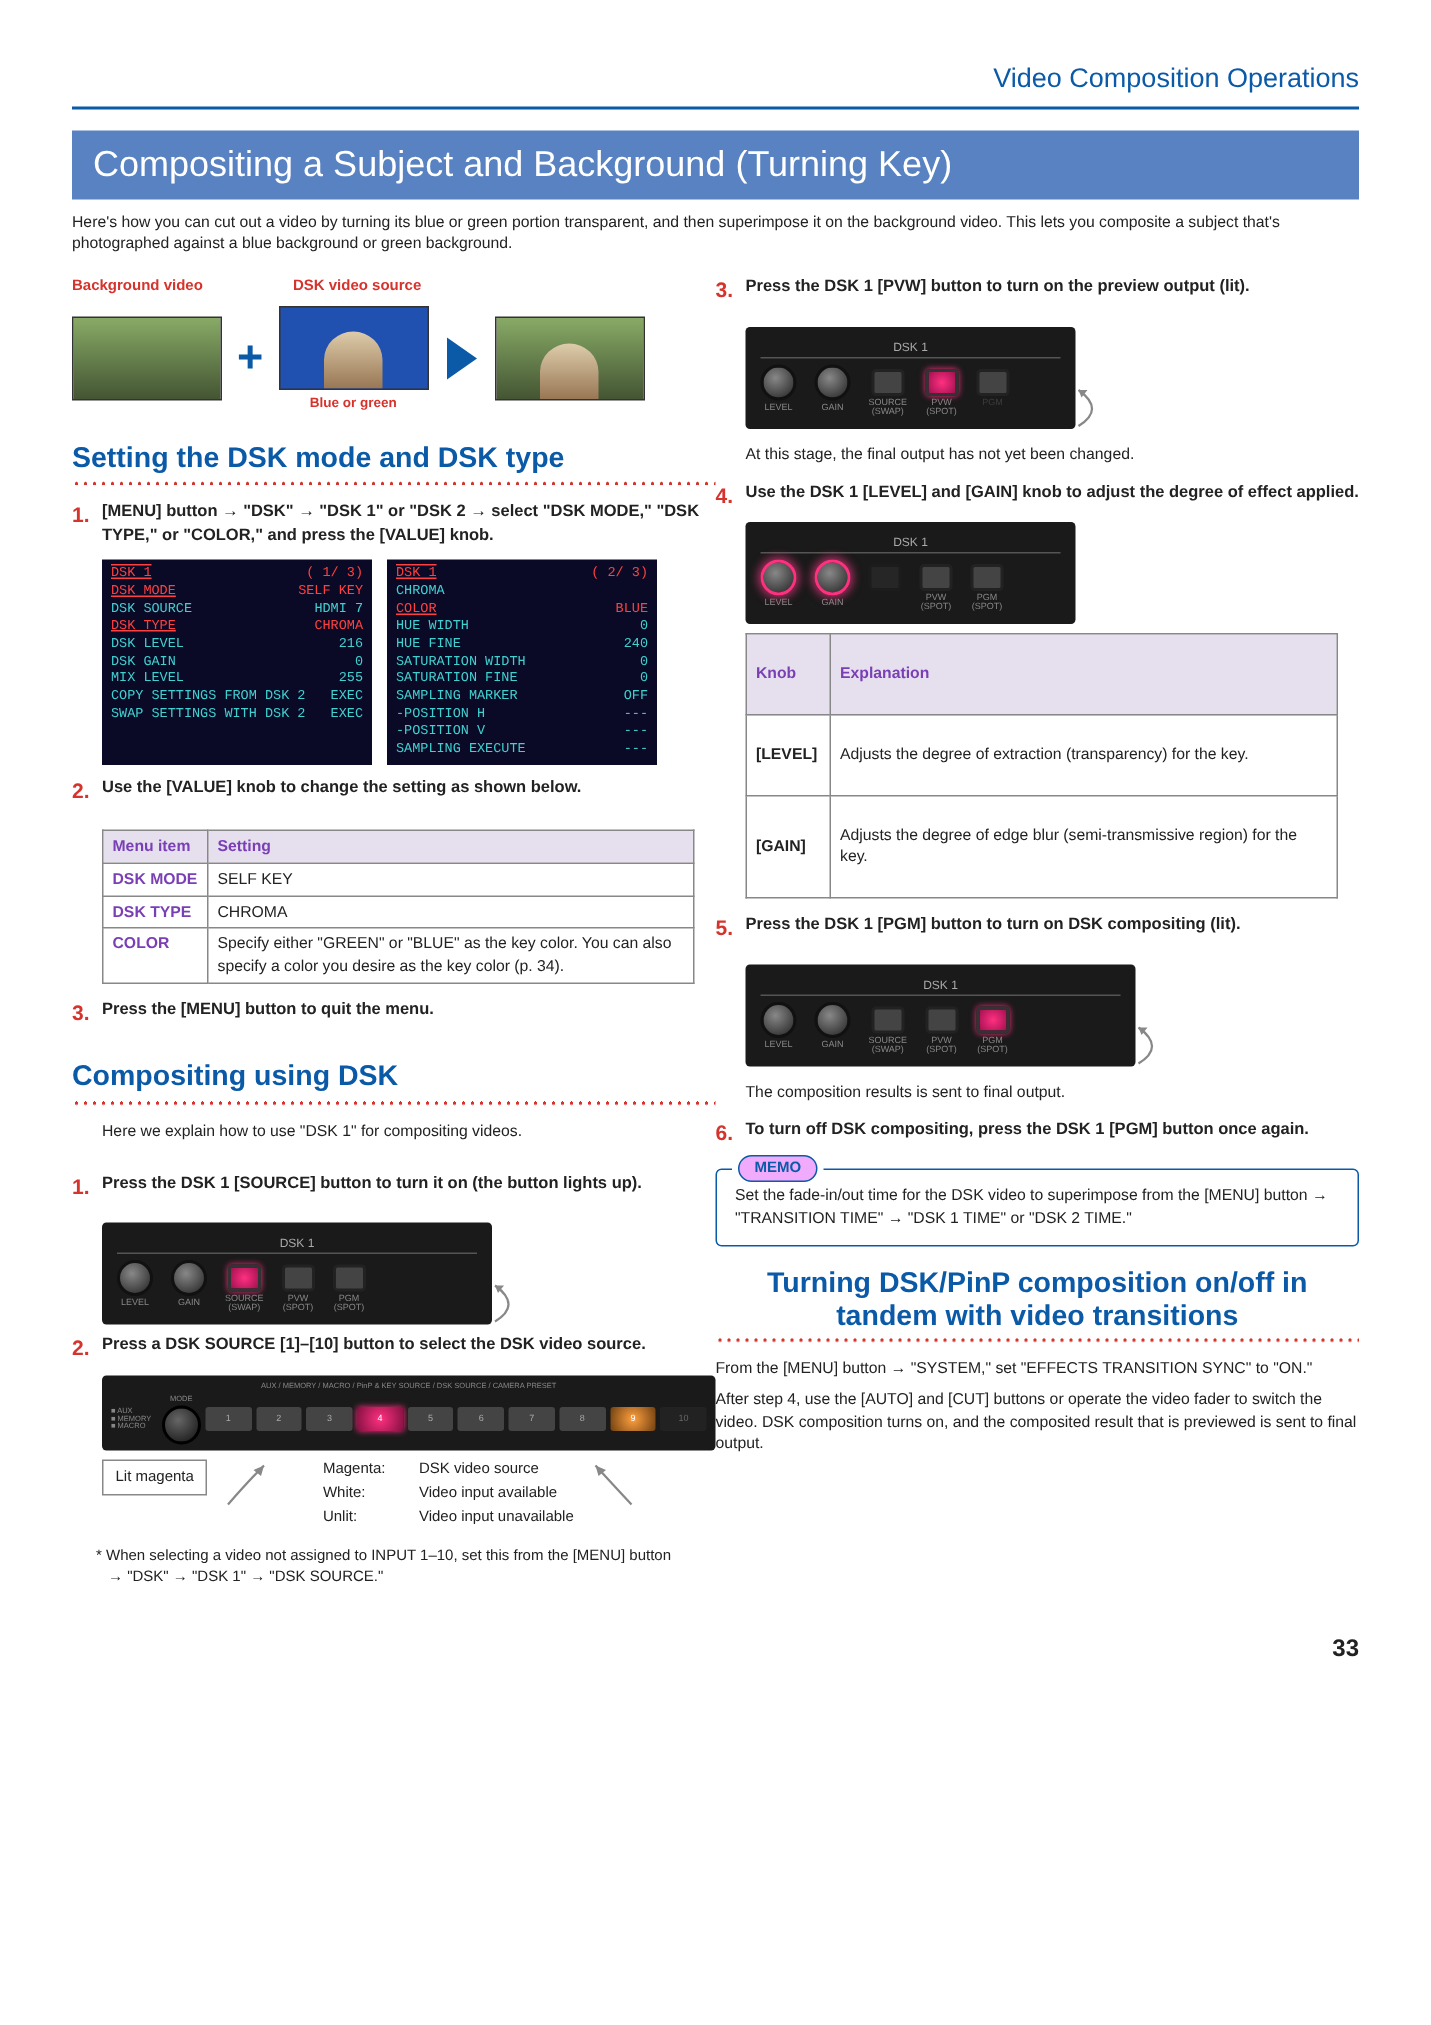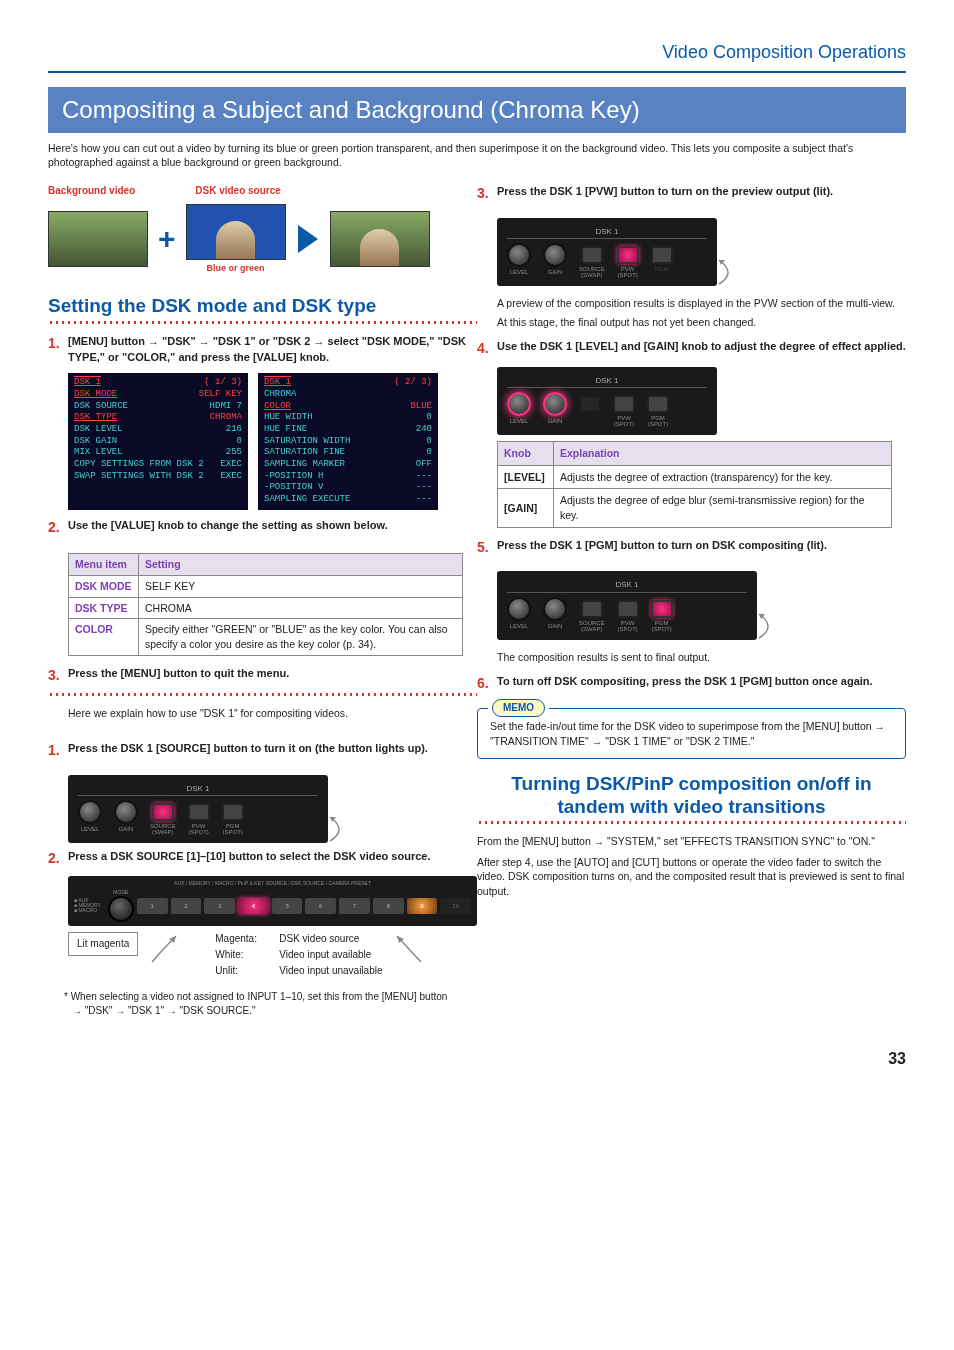--- a/index.html
+++ b/index.html
@@ -41,38 +41,38 @@
   .btn-sq.dim { background: #444; }
   .knob-label { color: #888; font-size: 6px; line-height: 1; }
   .legend { display: flex; gap: 12px; margin: 6px 20px 10px 20px; align-items: flex-start; }
   .legend-box {  font-size: 10px; margin-left: 23px; }
   .legend-item { display: flex; gap: 8px; margin-bottom: 2px; }
   .legend-label { width: 56px; }
   .footnote { font-size: 10px; margin: 4px 20px 0 16px; text-indent: -8px; padding-left: 8px;}
   .explain { font-size: 10.5px; margin: 4px 0 2px 20px; }
   .memo-box { border: 1px solid #0b5aa8; border-radius: 4px; padding: 10px 12px 10px 12px; margin: 14px 0; position: relative; }
   .memo-tag { position: absolute; top: -1px; left: 10px; transform: translateY(-50%); background: #fff; padding: 0 4px; }
-  .memo-tag span { display: inline-block; border: 1px solid #0b5aa8; border-radius: 10px; padding: 1px 10px; color: #0b5aa8; font-size: 10px; font-weight: bold; background: #fef9c3;}
+  .memo-tag span { display: inline-block; border: 1px solid #0b5aa8; border-radius: 10px; padding: 1px 10px; color: #0b5aa8; font-size: 10px; font-weight: bold; background: #f0abfc;}
   .memo-body { font-size: 10.5px; }
   table.knob-explain { border-collapse: collapse; width: 92%; margin: 6px 0 10px 20px; font-size: 10.5px; }
-  table.knob-explain th, table.knob-explain td { border: 1px solid #888; padding: 4px 6px; text-align: left; vertical-align: middle; }
+  table.knob-explain th, table.knob-explain td { border: 1px solid #888; padding: 19px 6px; text-align: left; vertical-align: middle; }
   table.knob-explain th { background: #e6e0ee; color: #7a3fb5; font-weight: bold; }
   table.knob-explain td.first { font-weight: bold; width: 56px; }
   .page-num { text-align: right; color: #222; font-size: 16px; font-weight: bold; margin-top: 30px;}
   .indent { margin-left: 20px; }
   .mode-labels { color:#888; font-size:5px; line-height:1; margin-right:4px;}
   .top-strip { color:#888; font-size:5px; text-align:center; margin-bottom:2px;}
   .boxed-label { border: 1px solid #888; padding: 4px 8px; font-size: 10px; background: #fff; }
   .glow { box-shadow: 0 0 6px 2px rgba(255,60,140,0.6); }
 </style>
 </head>
 <body>
 
 <div class="header-breadcrumb">Video Composition Operations</div>
-<div class="main-title-bar">Compositing a Subject and Background (Chroma Key)</div>
+<div class="main-title-bar">Compositing a Subject and Background (Turning Key)</div>
 <p class="intro">Here's how you can cut out a video by turning its blue or green portion transparent, and then superimpose it on the background video. This lets you composite a subject that's photographed against a blue background or green background.</p>
 
 <div class="two-col">
 
 <div class="col">
 
 <div>
   <div style="display:flex; gap: 60px; margin-bottom:2px;">
     <span class="caption-red">Background video</span>
     <span class="caption-red">DSK video source</span>
@@ -229,20 +229,21 @@
             <td>Specify either "GREEN" or "BLUE" as the key color. You can also specify a color you desire as the key color (p. 34).</td>
           </tr>
 </tbody>
       </table>
 
 <div class="step">
         <div class="step-num">3.</div>
 <div class="step-body"><b>Press the [MENU] button to quit the menu.</b></div>
       </div>
 
+<div class="section-title" style="margin-top:20px;">Compositing using DSK</div>
 <div class="dot-underline"></div>
 <div class="indent" style="font-size:10.5px; margin-bottom:20px;">Here we explain how to use "DSK 1" for compositing videos.</div>
 
 <div class="step">
         <div class="step-num">1.</div>
 <div class="step-body"><b>Press the DSK 1 [SOURCE] button to turn it on (the button lights up).</b></div>
       </div>
 
 <div style="display:flex;align-items:flex-end;">
 <div class="ctrl-panel wide">
@@ -366,21 +367,20 @@
               <div class="knob-label" style="opacity:.3"><span>PGM</span></div>
             </div>
   </div>
 </div>
 <svg width="40" height="30" style="margin-bottom:4px;">
           <path d="M2,2 Q20,15 2,26" stroke="#888" fill="none" stroke-width="1.5"></path>
           <path d="M2,2 l6,0 l-4,5 z" fill="#888"></path>
         </svg>
 </div>
 
-<div class="explain">A preview of the composition results is displayed in the PVW section of the multi-view.</div>
 <div class="explain" style="margin-bottom:10px;">At this stage, the final output has not yet been changed.</div>
 
 <div class="step">
         <div class="step-num">4.</div>
 <div class="step-body"><b>Use the DSK 1 [LEVEL] and [GAIN] knob to adjust the degree of effect applied.</b></div>
       </div>
 
 <div class="ctrl-panel">
   <div class="dsk-label">DSK 1</div>
   <div class="knob-row">

